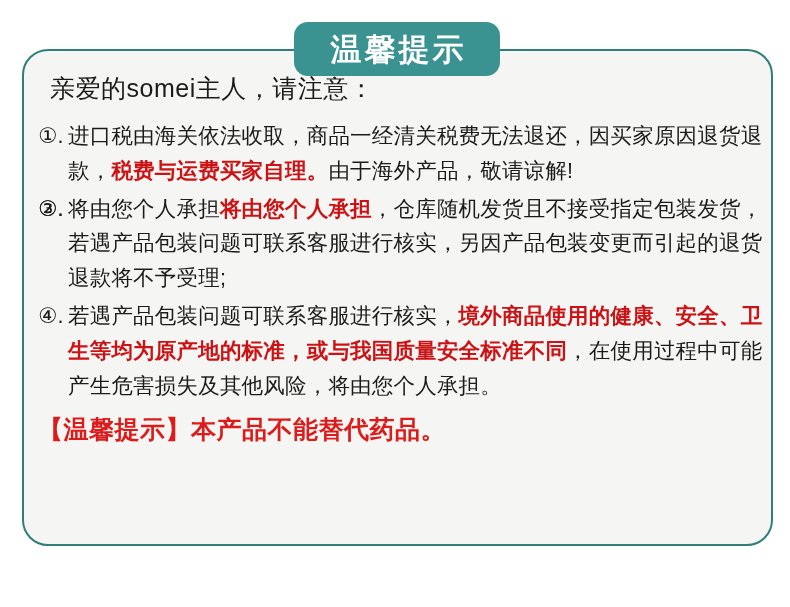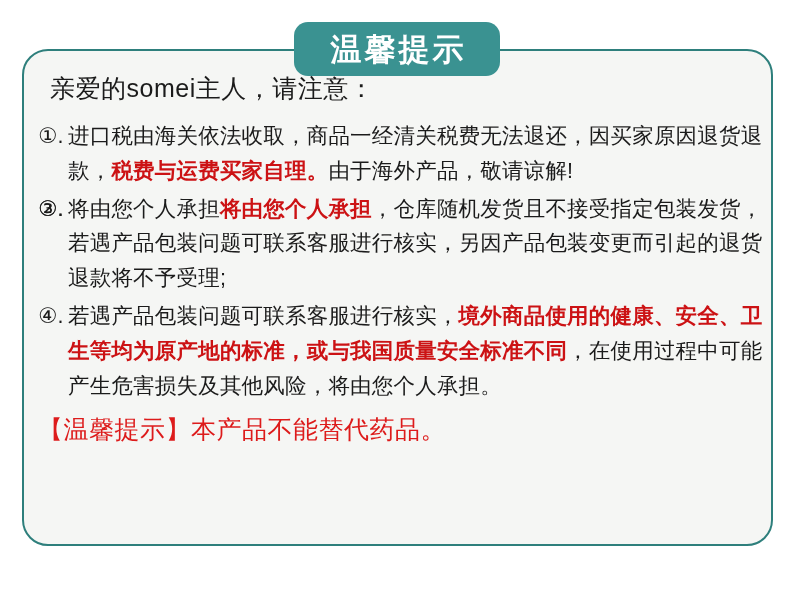--- a/index.html
+++ b/index.html
@@ -94,21 +94,21 @@
   }
 
   .em {
     color: #cc1214;
     font-weight: 700;
     text-align: right;
   }
 
   .tip-line {
     font-size: 25px;
-    font-weight: 400;
+    font-weight: 700;
     color: #dd1b1b;
     line-height: 1.3;
     letter-spacing: 0.5px;
     margin: 9px 0 0 2px;
     white-space: nowrap;
   }
 </style>
 </head>
 <body>
 

